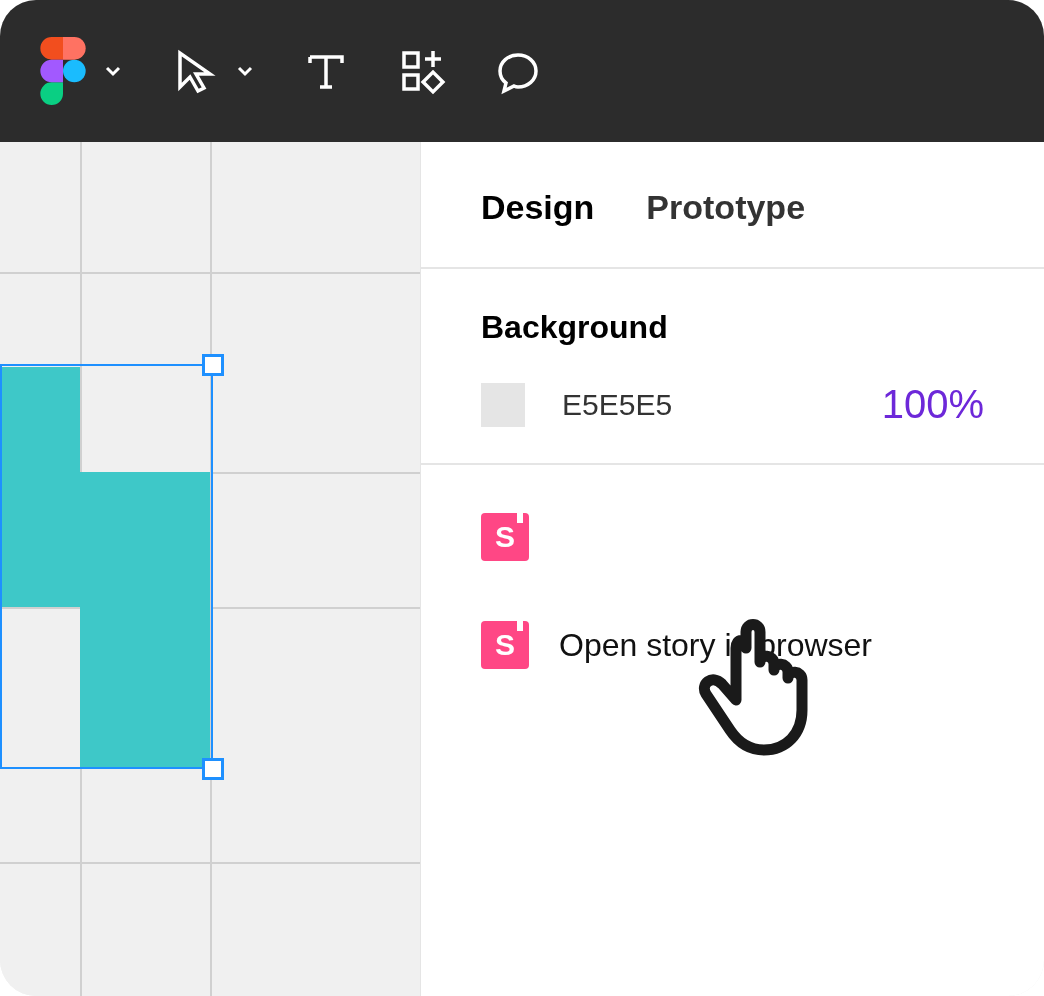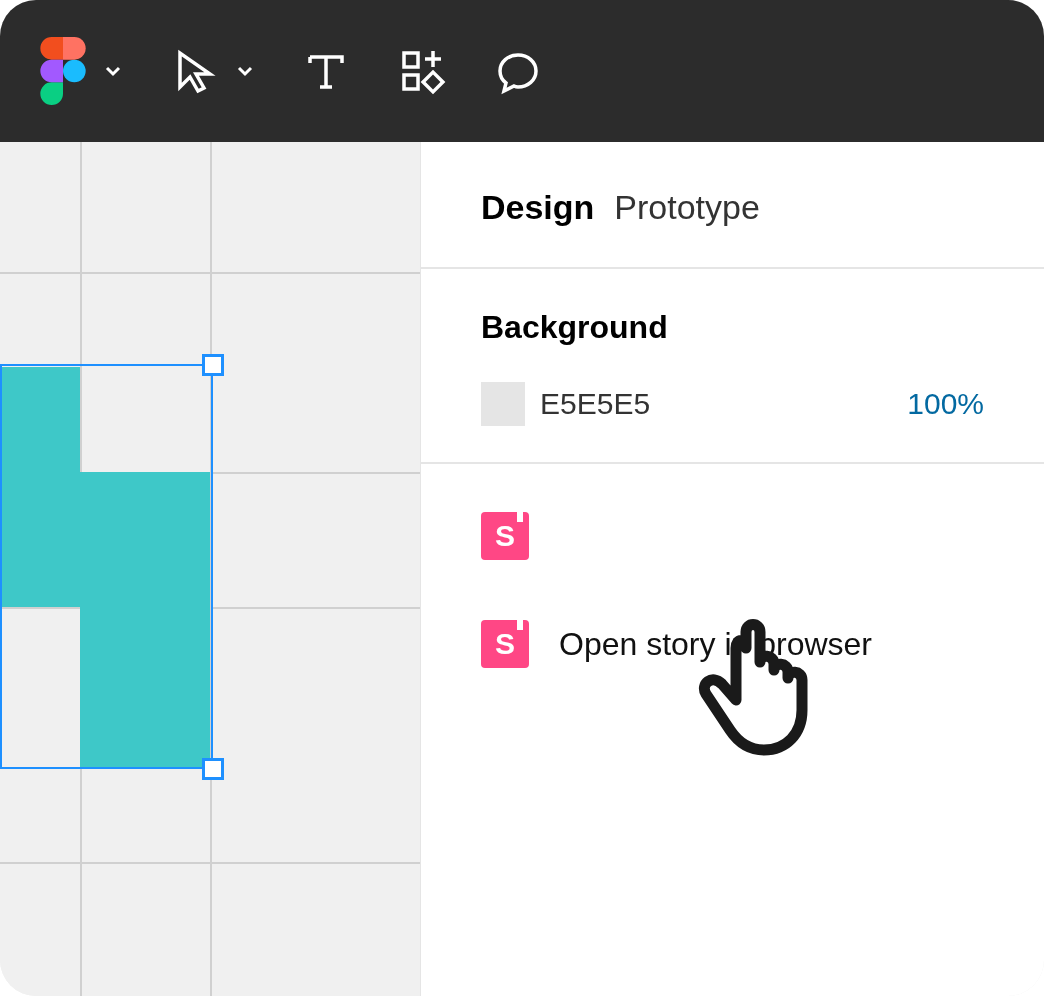--- a/index.html
+++ b/index.html
@@ -75,58 +75,59 @@
   }
   .panel {
     flex: 1;
     background: #fff;
     border-left: 1px solid #e5e5e5;
     display: flex;
     flex-direction: column;
   }
   .tabs {
     display: flex;
-    gap: 20px;
+    gap: 52px;
     padding: 46px 60px 40px 60px;
     border-bottom: 2px solid #e5e5e5;
   }
   .tab {
     font-size: 34px;
     color: #333;
     cursor: pointer;
+    font-weight: bold;
   }
   .tab.active { font-weight: 700; color: #000; }
   .section {
     padding: 40px 60px 36px 60px;
     border-bottom: 2px solid #e5e5e5;
   }
   .section-title {
     font-size: 32px;
     font-weight: 700;
     color: #000;
     margin-bottom: 36px;
   }
   .bg-row {
     display: flex;
     align-items: center;
-    gap: 15px;
+    gap: 37px;
   }
   .swatch {
     width: 44px;
     height: 44px;
     background: #e5e5e5;
   }
   .hex {
     font-size: 30px;
     color: #333;
     flex: 1;
   }
   .opacity {
-    font-size: 30px;
-    color: #0369a1;
+    font-size: 40px;
+    color: #6d28d9;
   }
   .plugin-section {
     padding: 48px 60px;
     display: flex;
     flex-direction: column;
     gap: 60px;
   }
   .plugin-item {
     display: flex;
     align-items: center;

